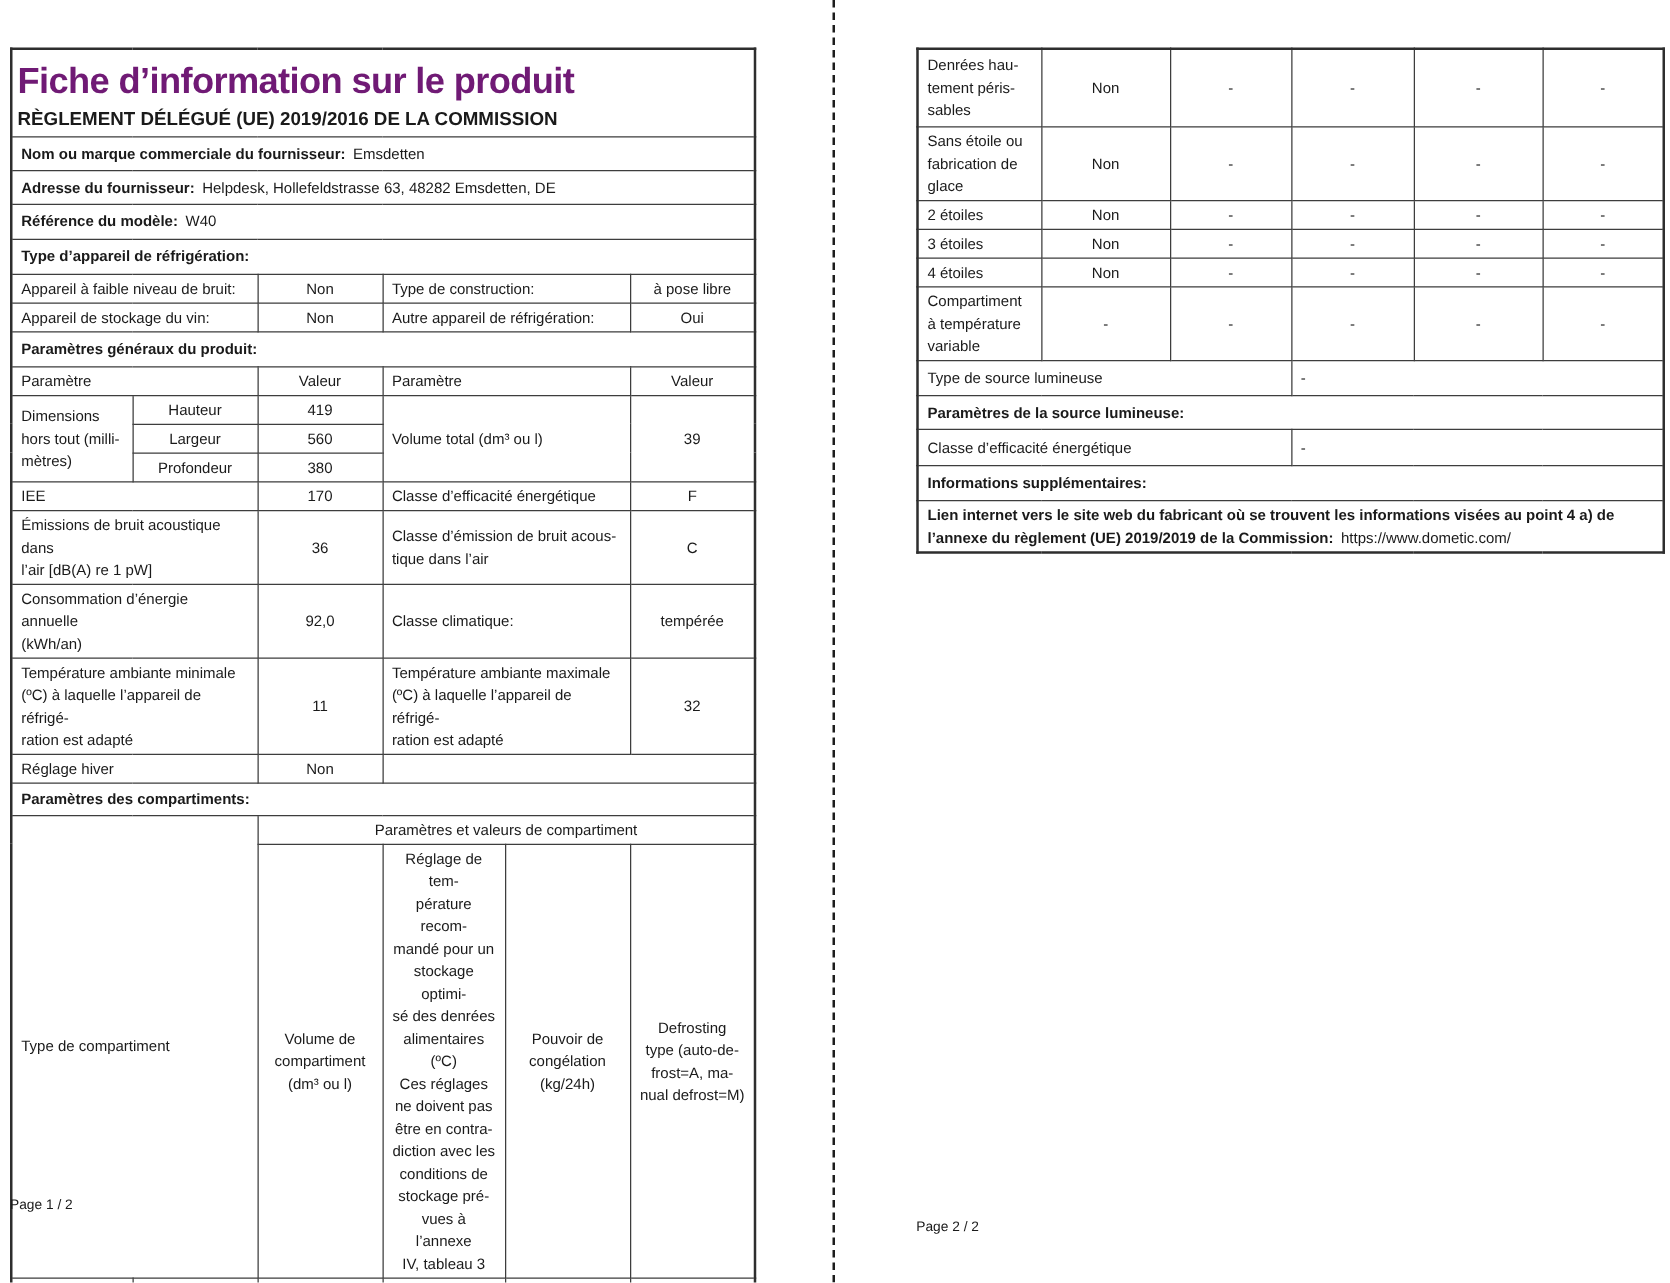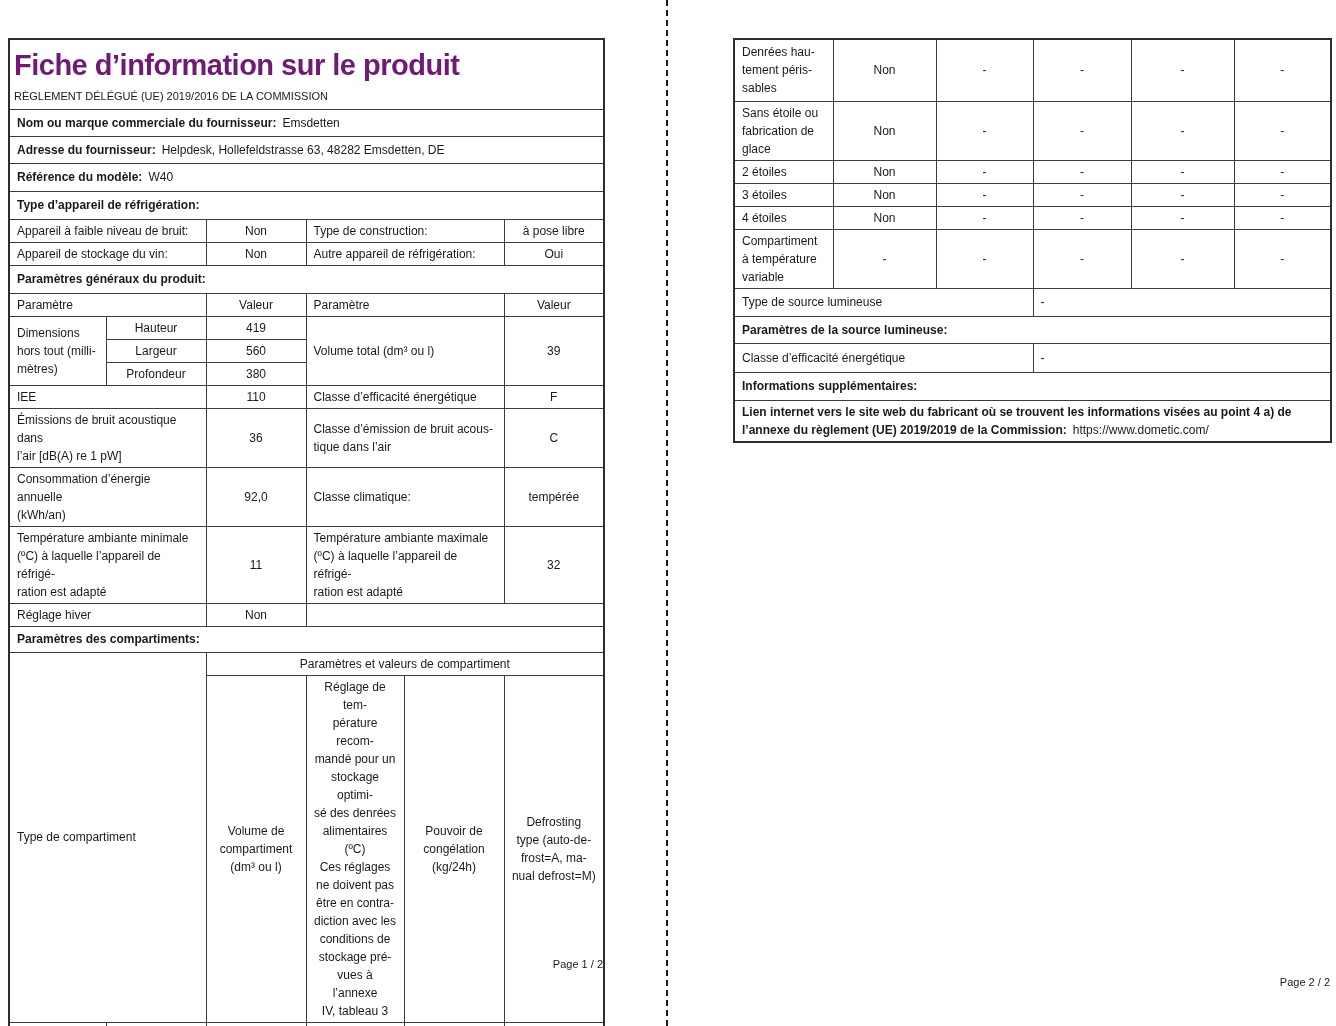--- a/index.html
+++ b/index.html
@@ -18,28 +18,28 @@
   .ml { white-space:pre-line; }            
   .b  { font-weight:bold; }
   .c  { text-align:center; }
   .v  { margin-left:6px; }
   .section-cell { font-weight:bold; }
   .title-cell { padding:6px 4px 4px 4px; }
   .doc-title {
     font-size:29px; font-weight:bold; color:#701a75; letter-spacing:-0.5px;
     line-height:34px; padding-bottom:2px;
   }
-  .doc-subtitle { font-size:11px; color:#1a1a1a; line-height:14px; padding-top:5px; }
+  .doc-subtitle { font-size:15px; color:#1a1a1a; line-height:14px; padding-top:5px;font-weight:bold; }
   .hdr-cell { text-align:center; line-height:18px; }
   .page-divider {
     position:absolute; left:666px; top:0; height:1026px; width:0;
     border-left:2px dashed #1c1c1c;
   }
   .page-num {
-    position:absolute; font-size:11px; color:#1a1a1a; text-align:right;
+    position:absolute; font-size:11px; color:#1a1a1a; 
   }
   #page1-num { left:8px;  top:958px; width:595px; }
   #page2-num { left:733px; top:976px; width:597px; }
 </style>
 </head>
 <body>
 
 <table id="page1-table">
   <colgroup>
     <col style="width:97px">
@@ -101,21 +101,21 @@
   <tr style="height:21px">
     <td class="c">Largeur</td>
     <td class="c">560</td>
   </tr>
   <tr style="height:22px">
     <td class="c">Profondeur</td>
     <td class="c">380</td>
   </tr>
   <tr style="height:21px">
     <td colspan="2">IEE</td>
-    <td class="c">110</td>
+    <td class="c">170</td>
     <td colspan="2">Classe d’efficacité énergétique</td>
     <td class="c">F</td>
   </tr>
   <tr style="height:39px">
     <td colspan="2" class="ml">Émissions de bruit acoustique dans
 l’air [dB(A) re 1 pW]</td>
     <td class="c">36</td>
     <td colspan="2" class="ml">Classe d’émission de bruit acous-
 tique dans l’air</td>
     <td class="c">C</td>

